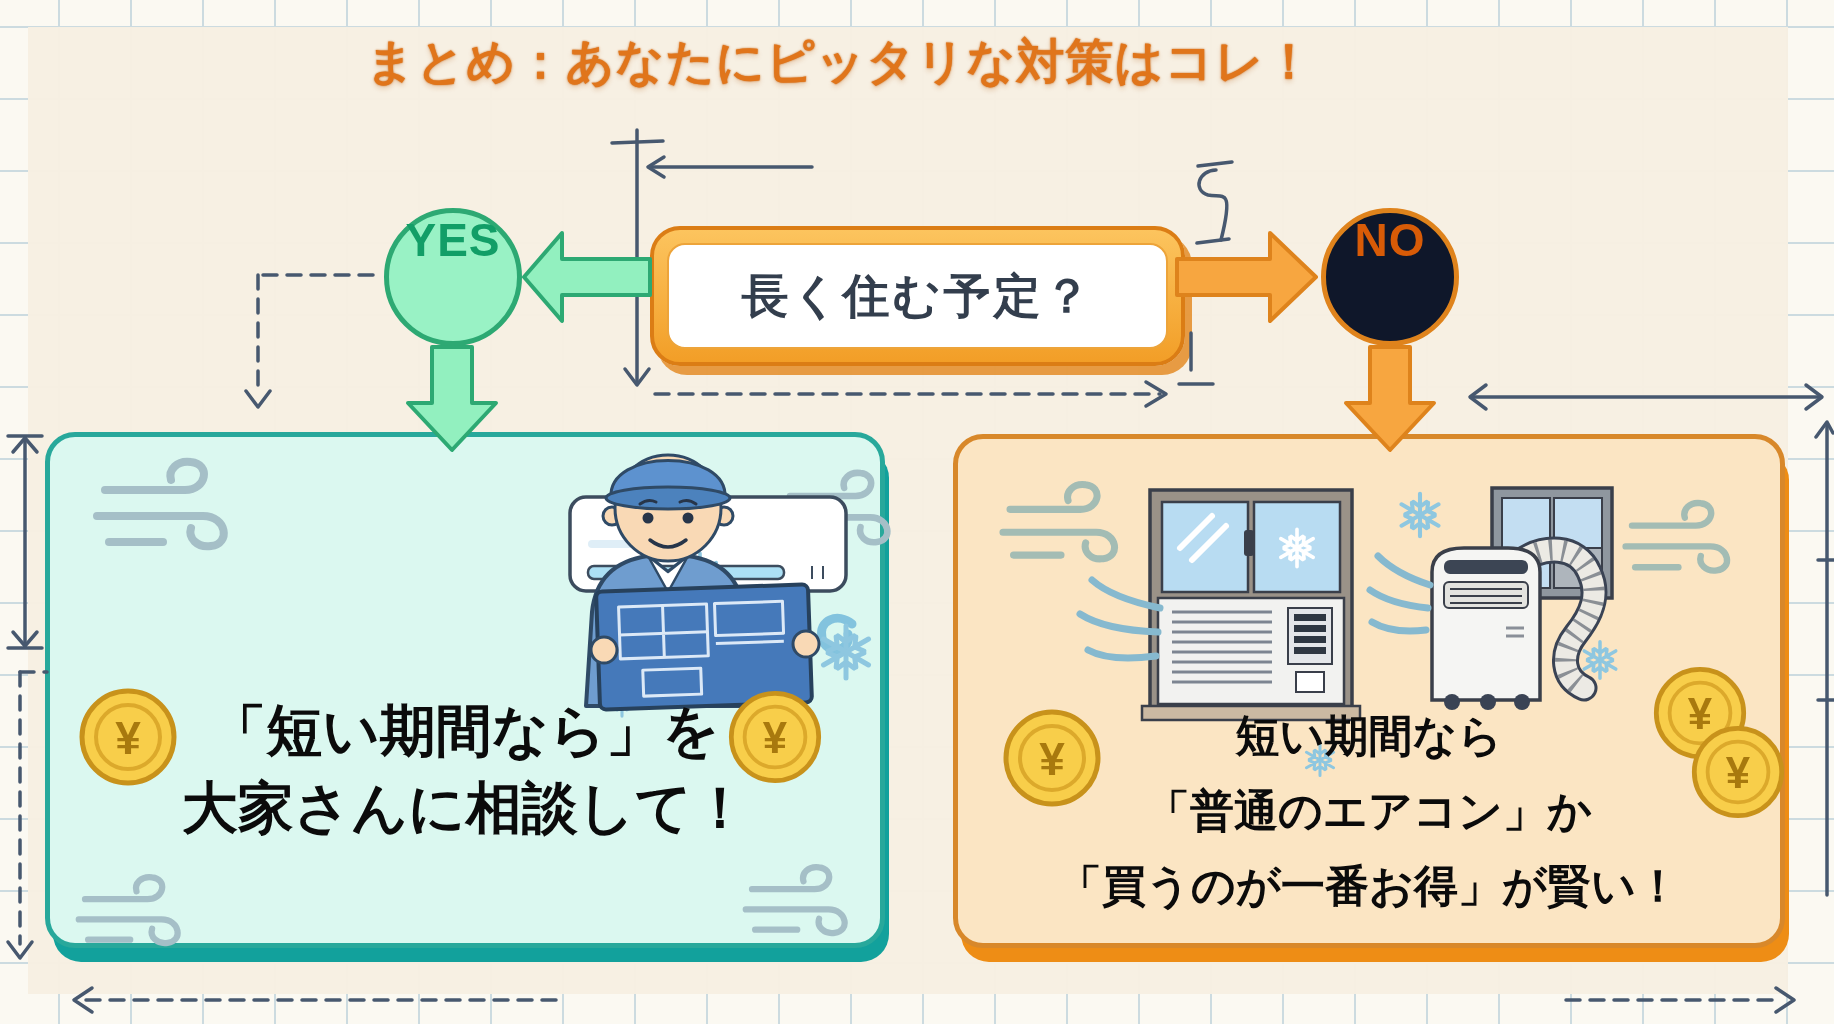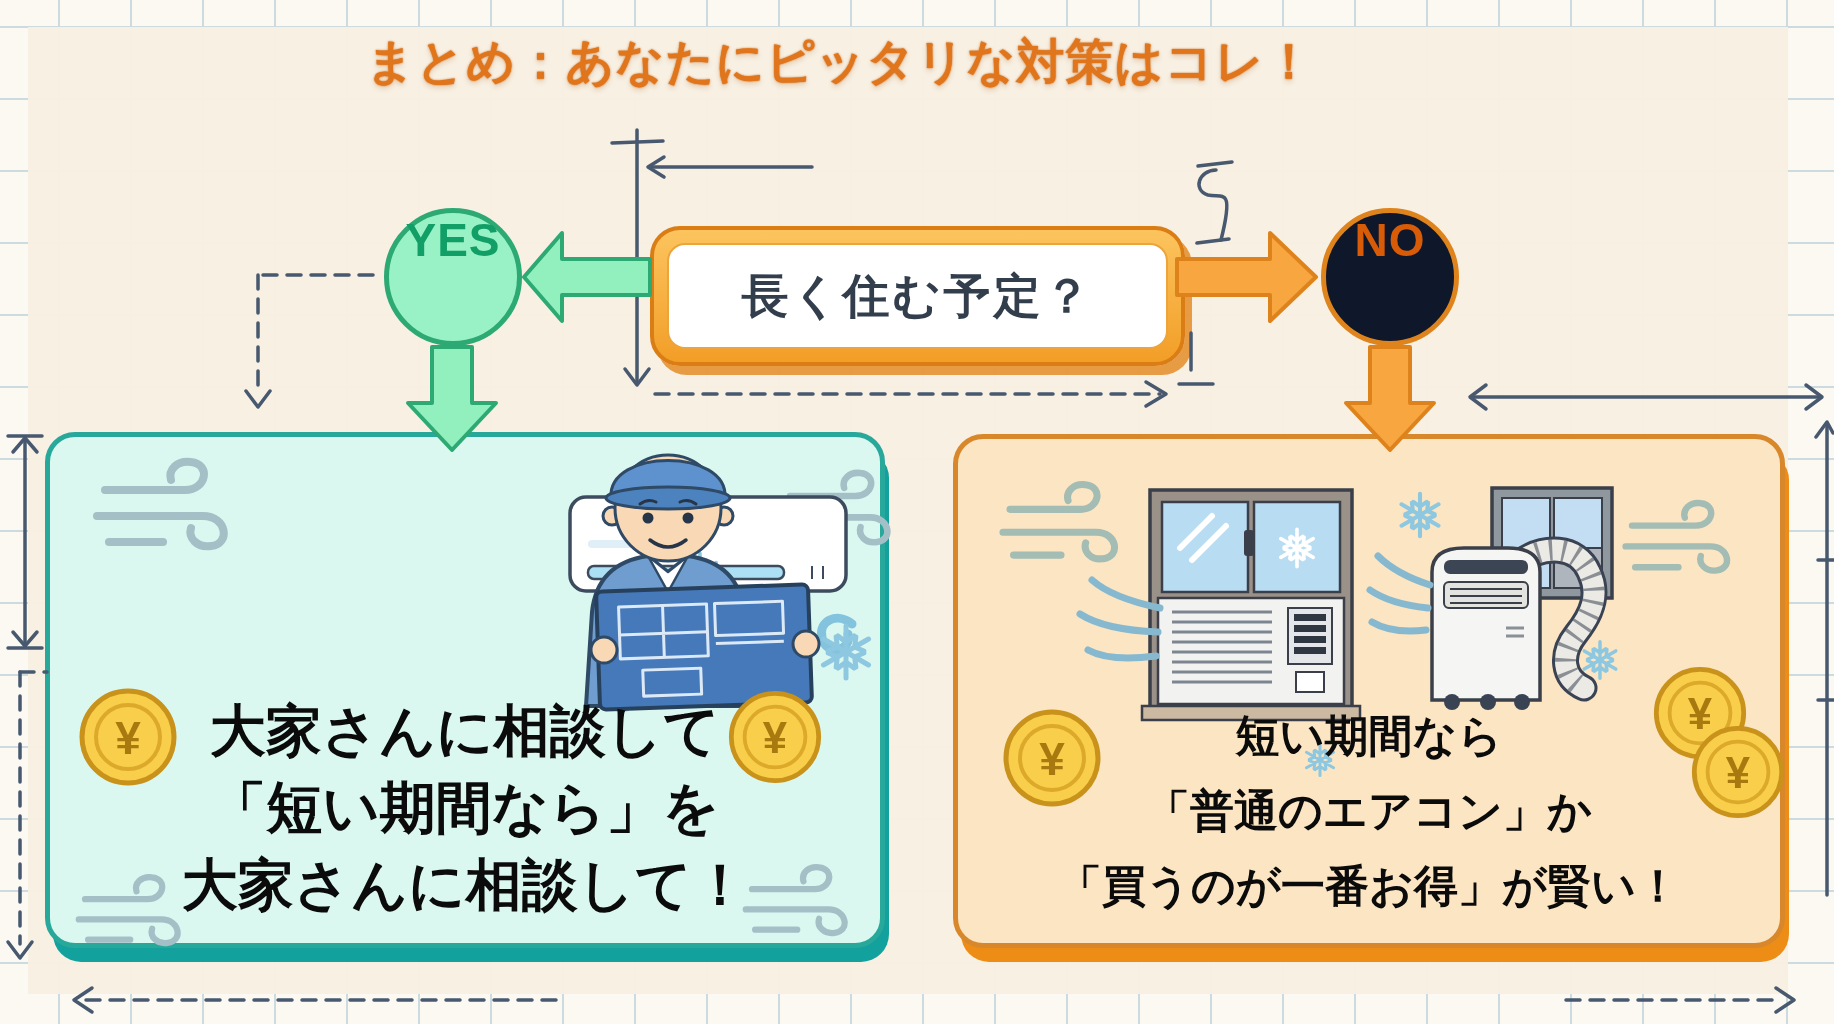--- a/index.html
+++ b/index.html
@@ -296,21 +296,20 @@
   <h1 class="title">まとめ：あなたにピッタリな対策はコレ！</h1>
 
   <div class="badge yes">
     <span>YES</span>
   </div>
   <div class="badge no">
     <span>NO</span>
   </div>
 
   <div class="box-text left">
-    <div>大家さんに相談して</div>
     <div>「短い期間なら」を</div>
     <div>大家さんに相談して！</div>
   </div>
   <div class="box-text right">
     <div>短い期間なら</div>
     <div>「普通のエアコン」か</div>
     <div>「買うのが一番お得」が賢い！</div>
   </div>
 
 </div>

